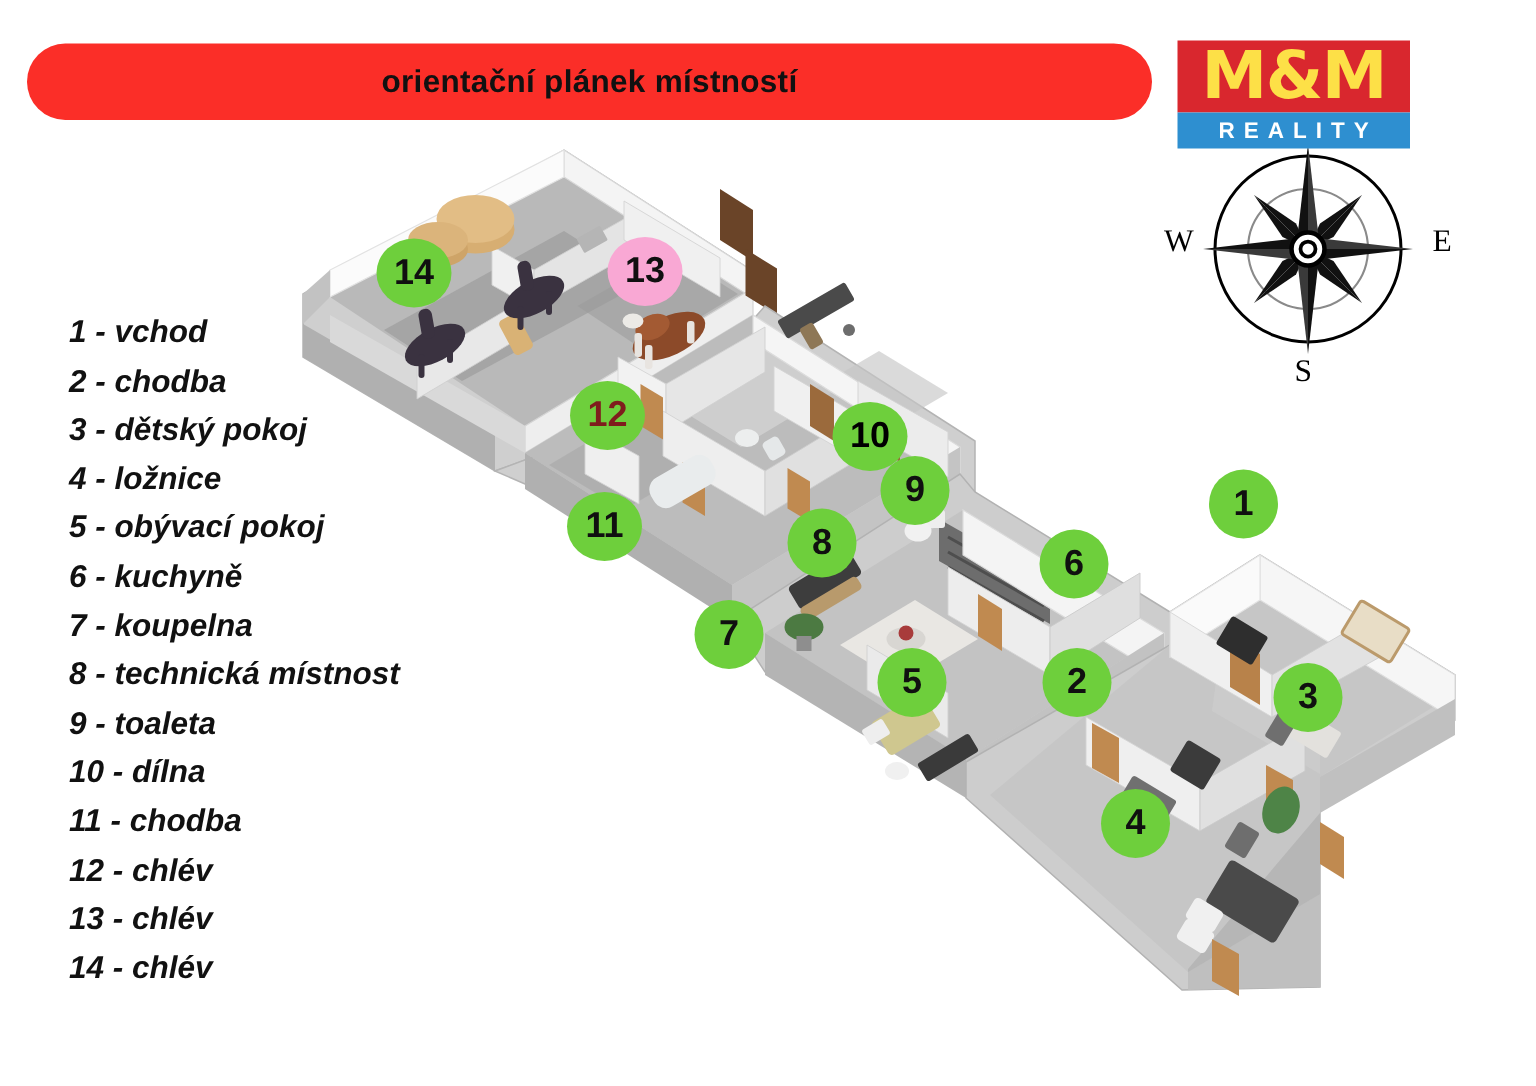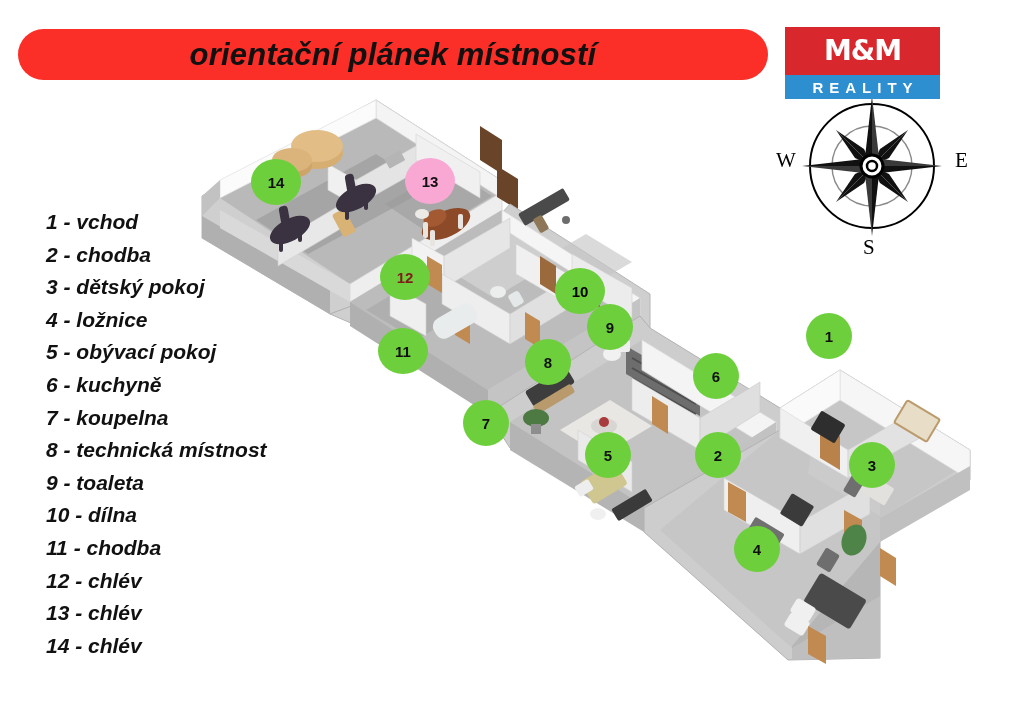--- a/index.html
+++ b/index.html
@@ -23,48 +23,47 @@
     top: 29px;
     width: 750px;
     height: 51px;
     background: #fb2e28;
     border-radius: 26px;
     display: flex;
     align-items: center;
     justify-content: center;
   }
   #title-text {
-    font-size: 31px;
+    font-size: 21px;
     font-weight: bold;
     color: #111111;
     letter-spacing: 0.2px;
     white-space: nowrap;
-    font-style: italic;
   }
 
   
   #logo {
     position: absolute;
     left: 785px;
     top: 27px;
     width: 155px;
     height: 74px;
     z-index: 6;
   }
   #logo-top {
     width: 100%;
     height: 48px;
     background: #d9272e;
     display: flex;
     align-items: center;
     justify-content: center;
   }
   #logo-mm {
-    color: #ffffff;
-    font-size: 28px;
+    color: #fde047;
+    font-size: 44px;
     font-weight: bold;
     letter-spacing: -1px;
     line-height: 1;
     font-family: "DejaVu Sans", sans-serif;
     text-align: right;
   }
   #logo-bottom {
     width: 100%;
     height: 24px;
     background: #2e8fd0;
@@ -135,21 +134,21 @@
   .marker {
     position: absolute;
     width: 46px;
     height: 46px;
     border-radius: 50%;
     background: #6ecf3c;
     display: flex;
     align-items: center;
     justify-content: center;
     color: #101010;
-    font-size: 15px;
+    font-size: 24px;
     font-weight: bold;
     z-index: 4;
   }
   .marker.wide { width: 50px; height: 46px; }
 </style>
 </head>
 <body>
 
 <div id="page">
 

